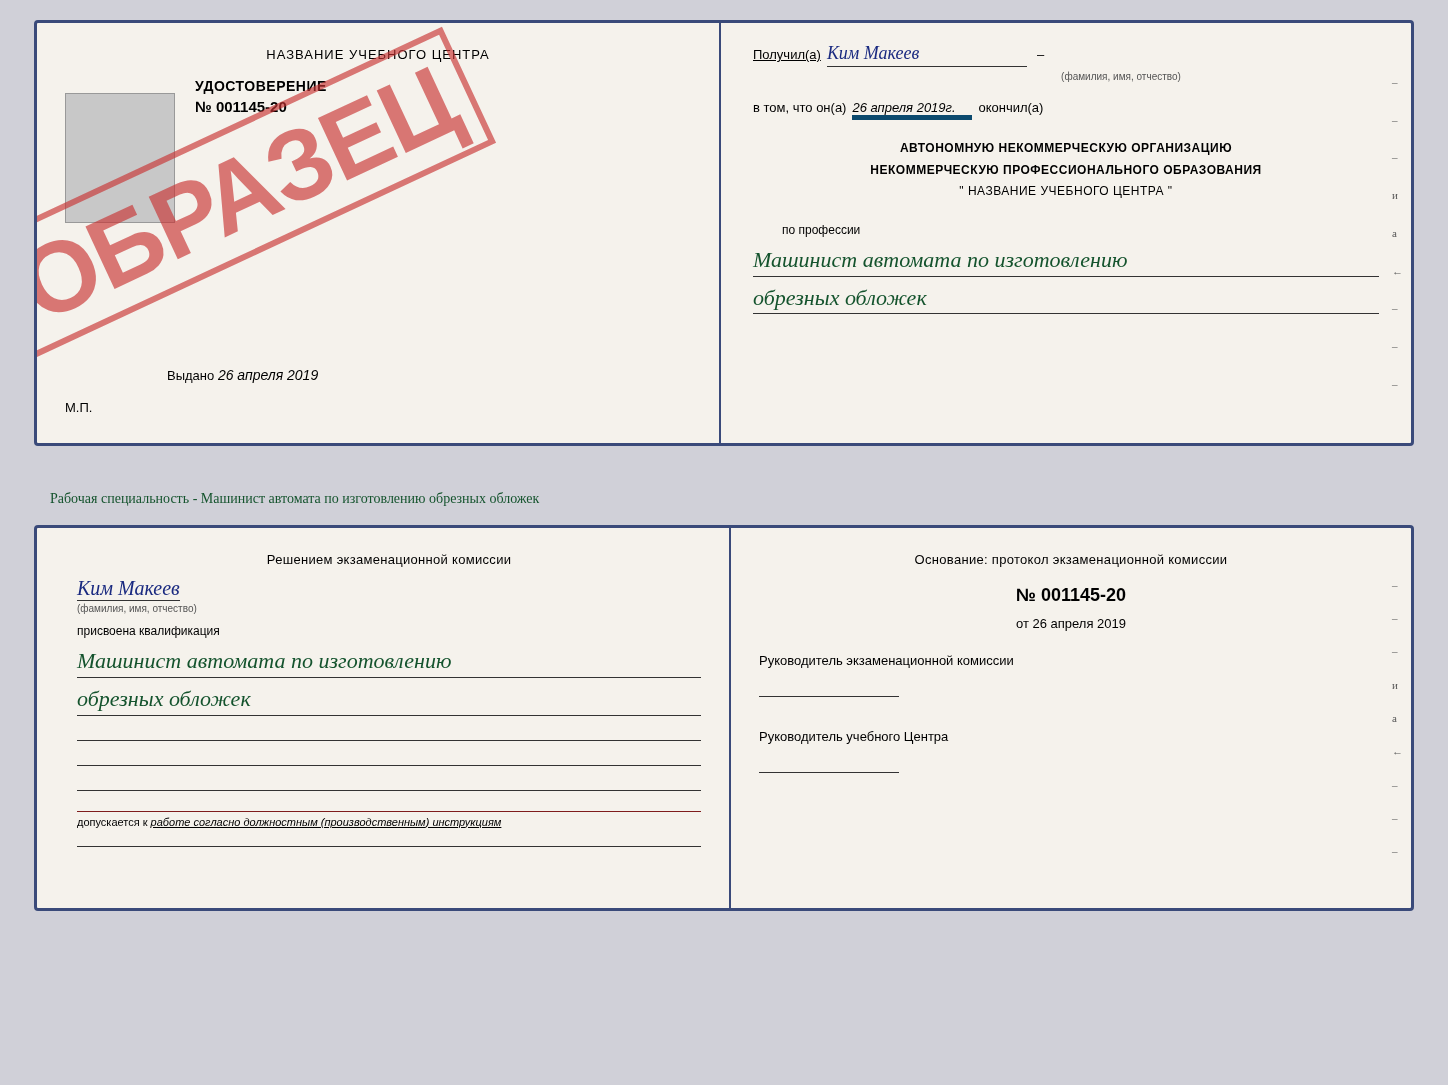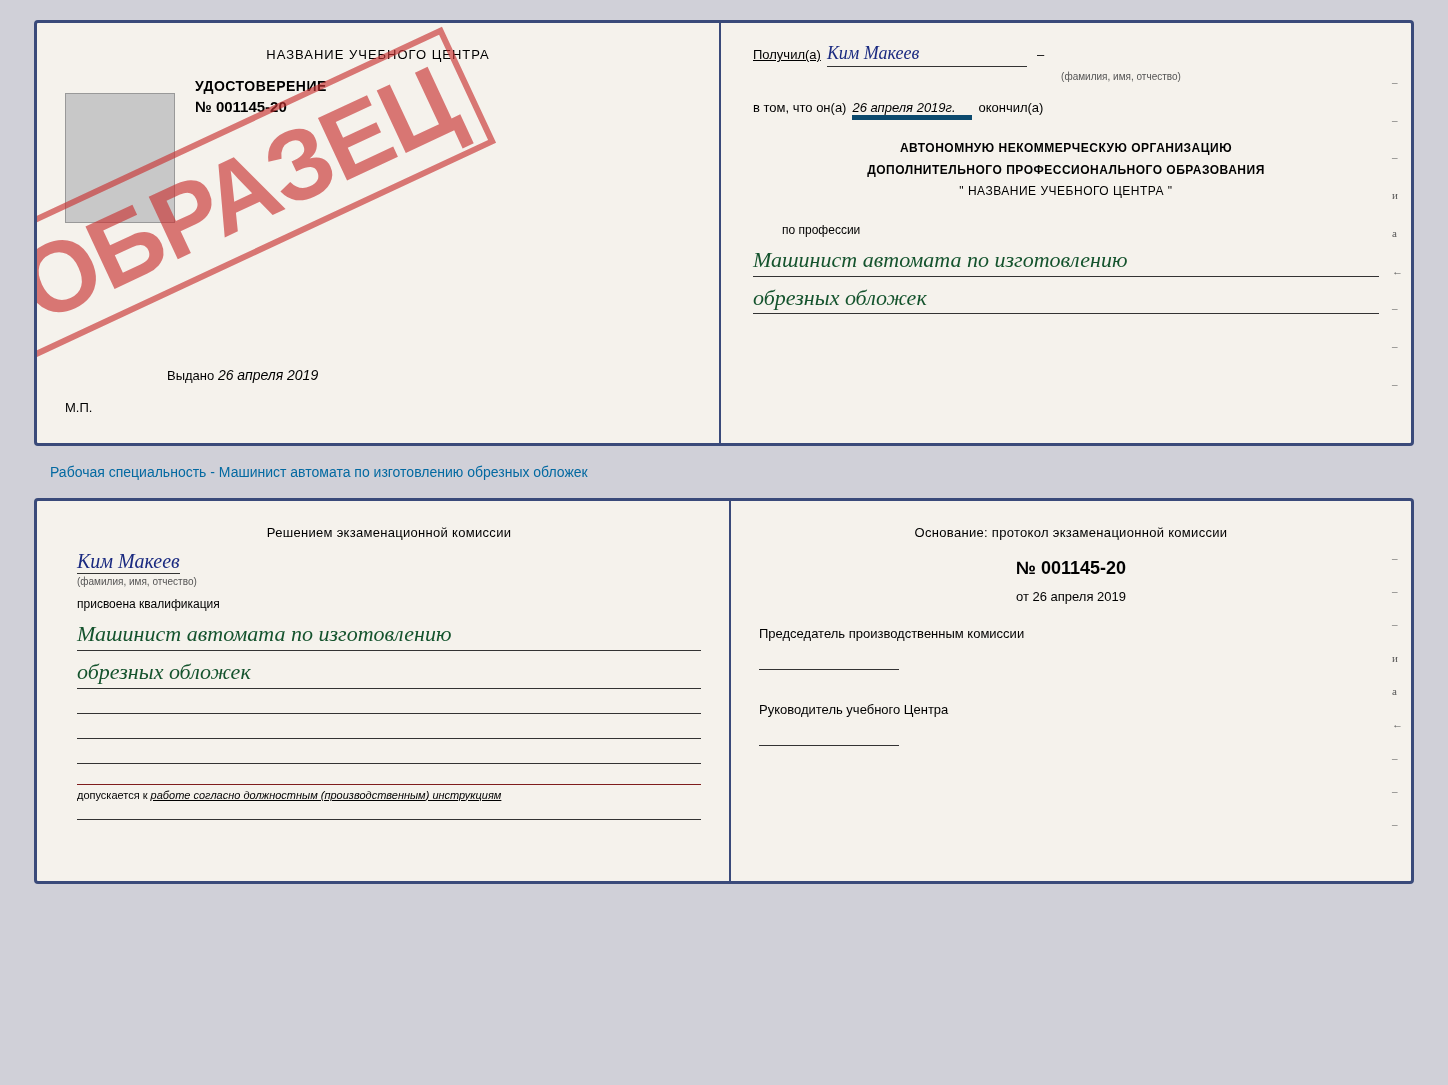--- a/index.html
+++ b/index.html
@@ -222,24 +222,25 @@
       flex-direction: column;
       justify-content: space-around;
       font-size: 11px;
       color: #555;
       padding: 40px 0;
     }
 
     
     .between-label {
       font-size: 14px;
-      font-family: Liberation Sans, sans-serif;
-      color: #0369a1;
+      font-family: Liberation Serif, serif;
+      color: #14532d;
       align-self: flex-start;
       padding-left: 30px;
+      margin-top: 27px;
     }
 
     
     .bottom-doc .doc-left {
       min-height: 380px;
       padding-left: 40px;
     }
 
     .reshen-label {
       font-size: 13px;
@@ -383,21 +384,21 @@
     <span class="fio-hint">(фамилия, имя, отчество)</span>
 
     <div class="v-tom-line">
       <span>в том, что он(а)</span>
       <span class="date-value">26 апреля 2019г.</span>
       <span>окончил(а)</span>
     </div>
 
     <div class="org-block">
       <div class="bold">АВТОНОМНУЮ НЕКОММЕРЧЕСКУЮ ОРГАНИЗАЦИЮ</div>
-      <div class="bold">ДОПОЛНИТЕЛЬНОГО ПРОФЕССИОНАЛЬНОГО ОБРАЗОВАНИЯ</div>
+      <div class="bold">НЕКОММЕРЧЕСКУЮ ПРОФЕССИОНАЛЬНОГО ОБРАЗОВАНИЯ</div>
       <div>"   НАЗВАНИЕ УЧЕБНОГО ЦЕНТРА   "</div>
     </div>
 
     <div class="po-professii">по профессии</div>
     <span class="profession-value">Машинист автомата по изготовлению</span>
     <span class="profession-value">обрезных обложек</span>
 
     <div class="right-side-dashes">
       <span>–</span>
         <span>–</span>
@@ -442,21 +443,21 @@
     <div class="osnovanie-block">Основание: протокол экзаменационной комиссии</div>
 
     <div class="protocol-number">№  001145-20</div>
 
     <div class="ot-date">
       <span>от</span>
       <span>26 апреля 2019</span>
     </div>
 
     <div class="signature-block">
-      <div>Председатель производственным комиссии</div>
+      <div>Руководитель экзаменационной комиссии</div>
       <span class="sig-line">&nbsp;</span>
     </div>
 
     <div class="signature-block">
       <div>Руководитель учебного Центра</div>
       <span class="sig-line">&nbsp;</span>
     </div>
 
     <div class="right-dashes-bottom">
       <span>–</span>

